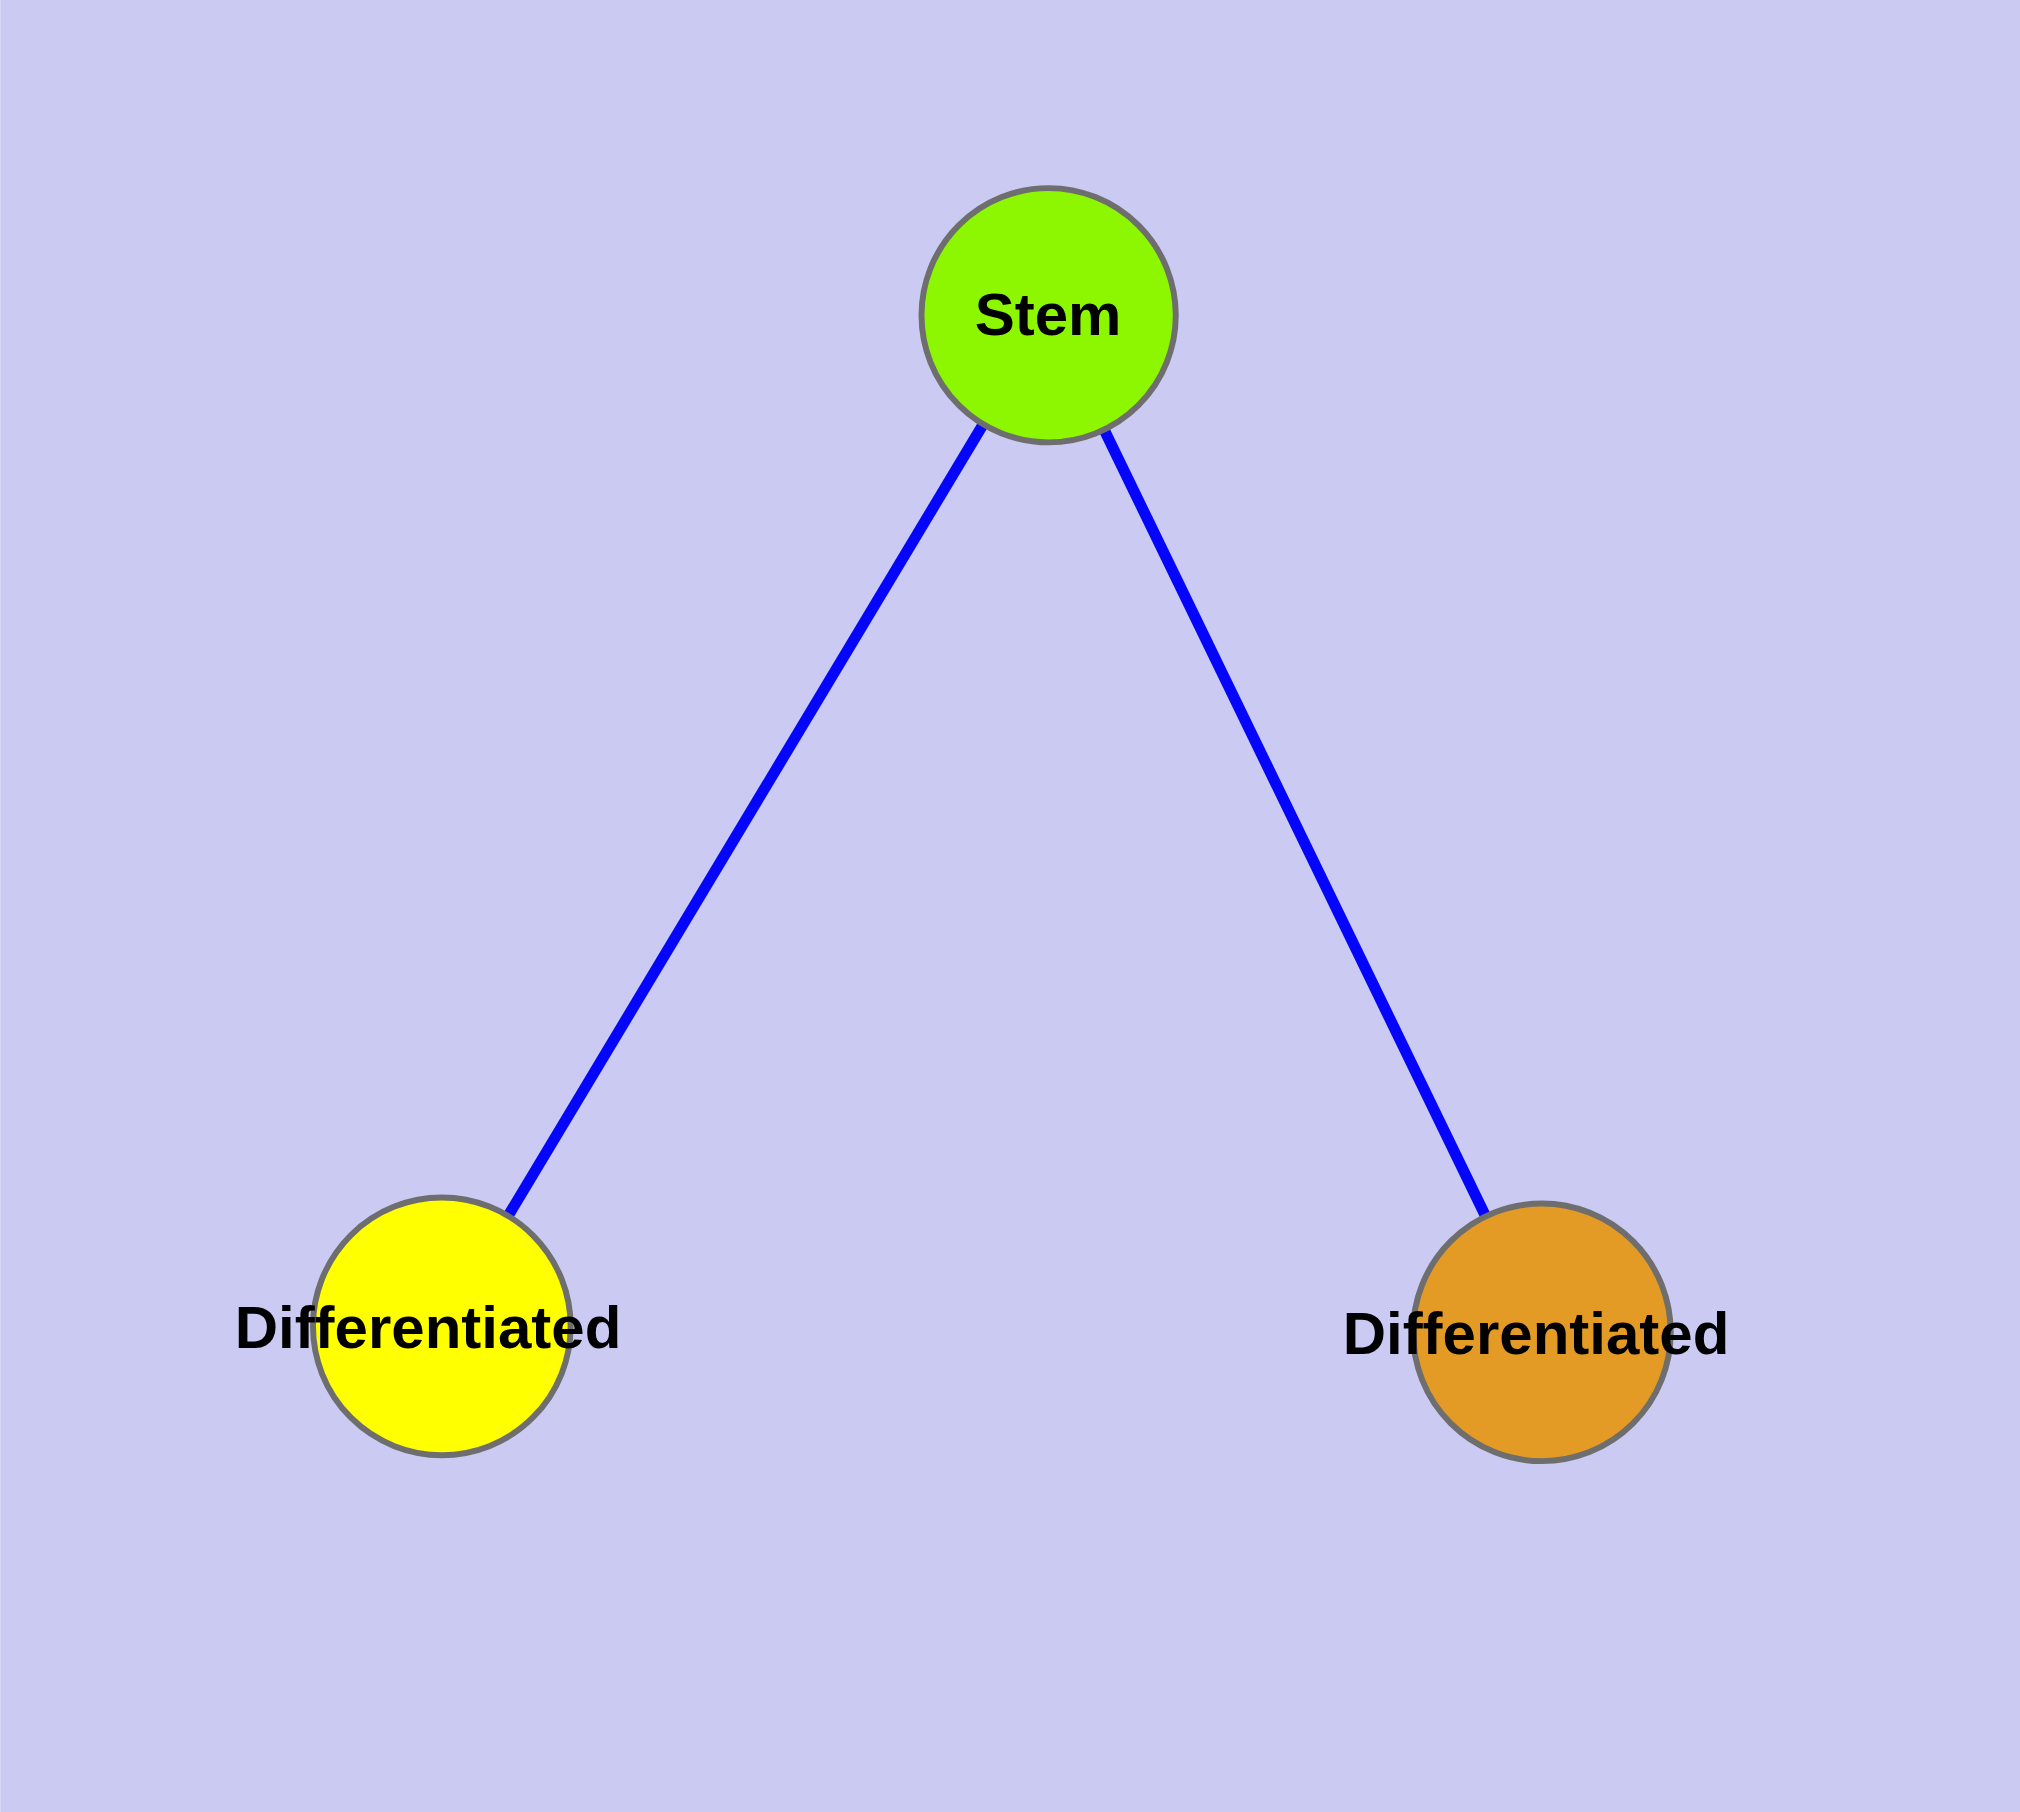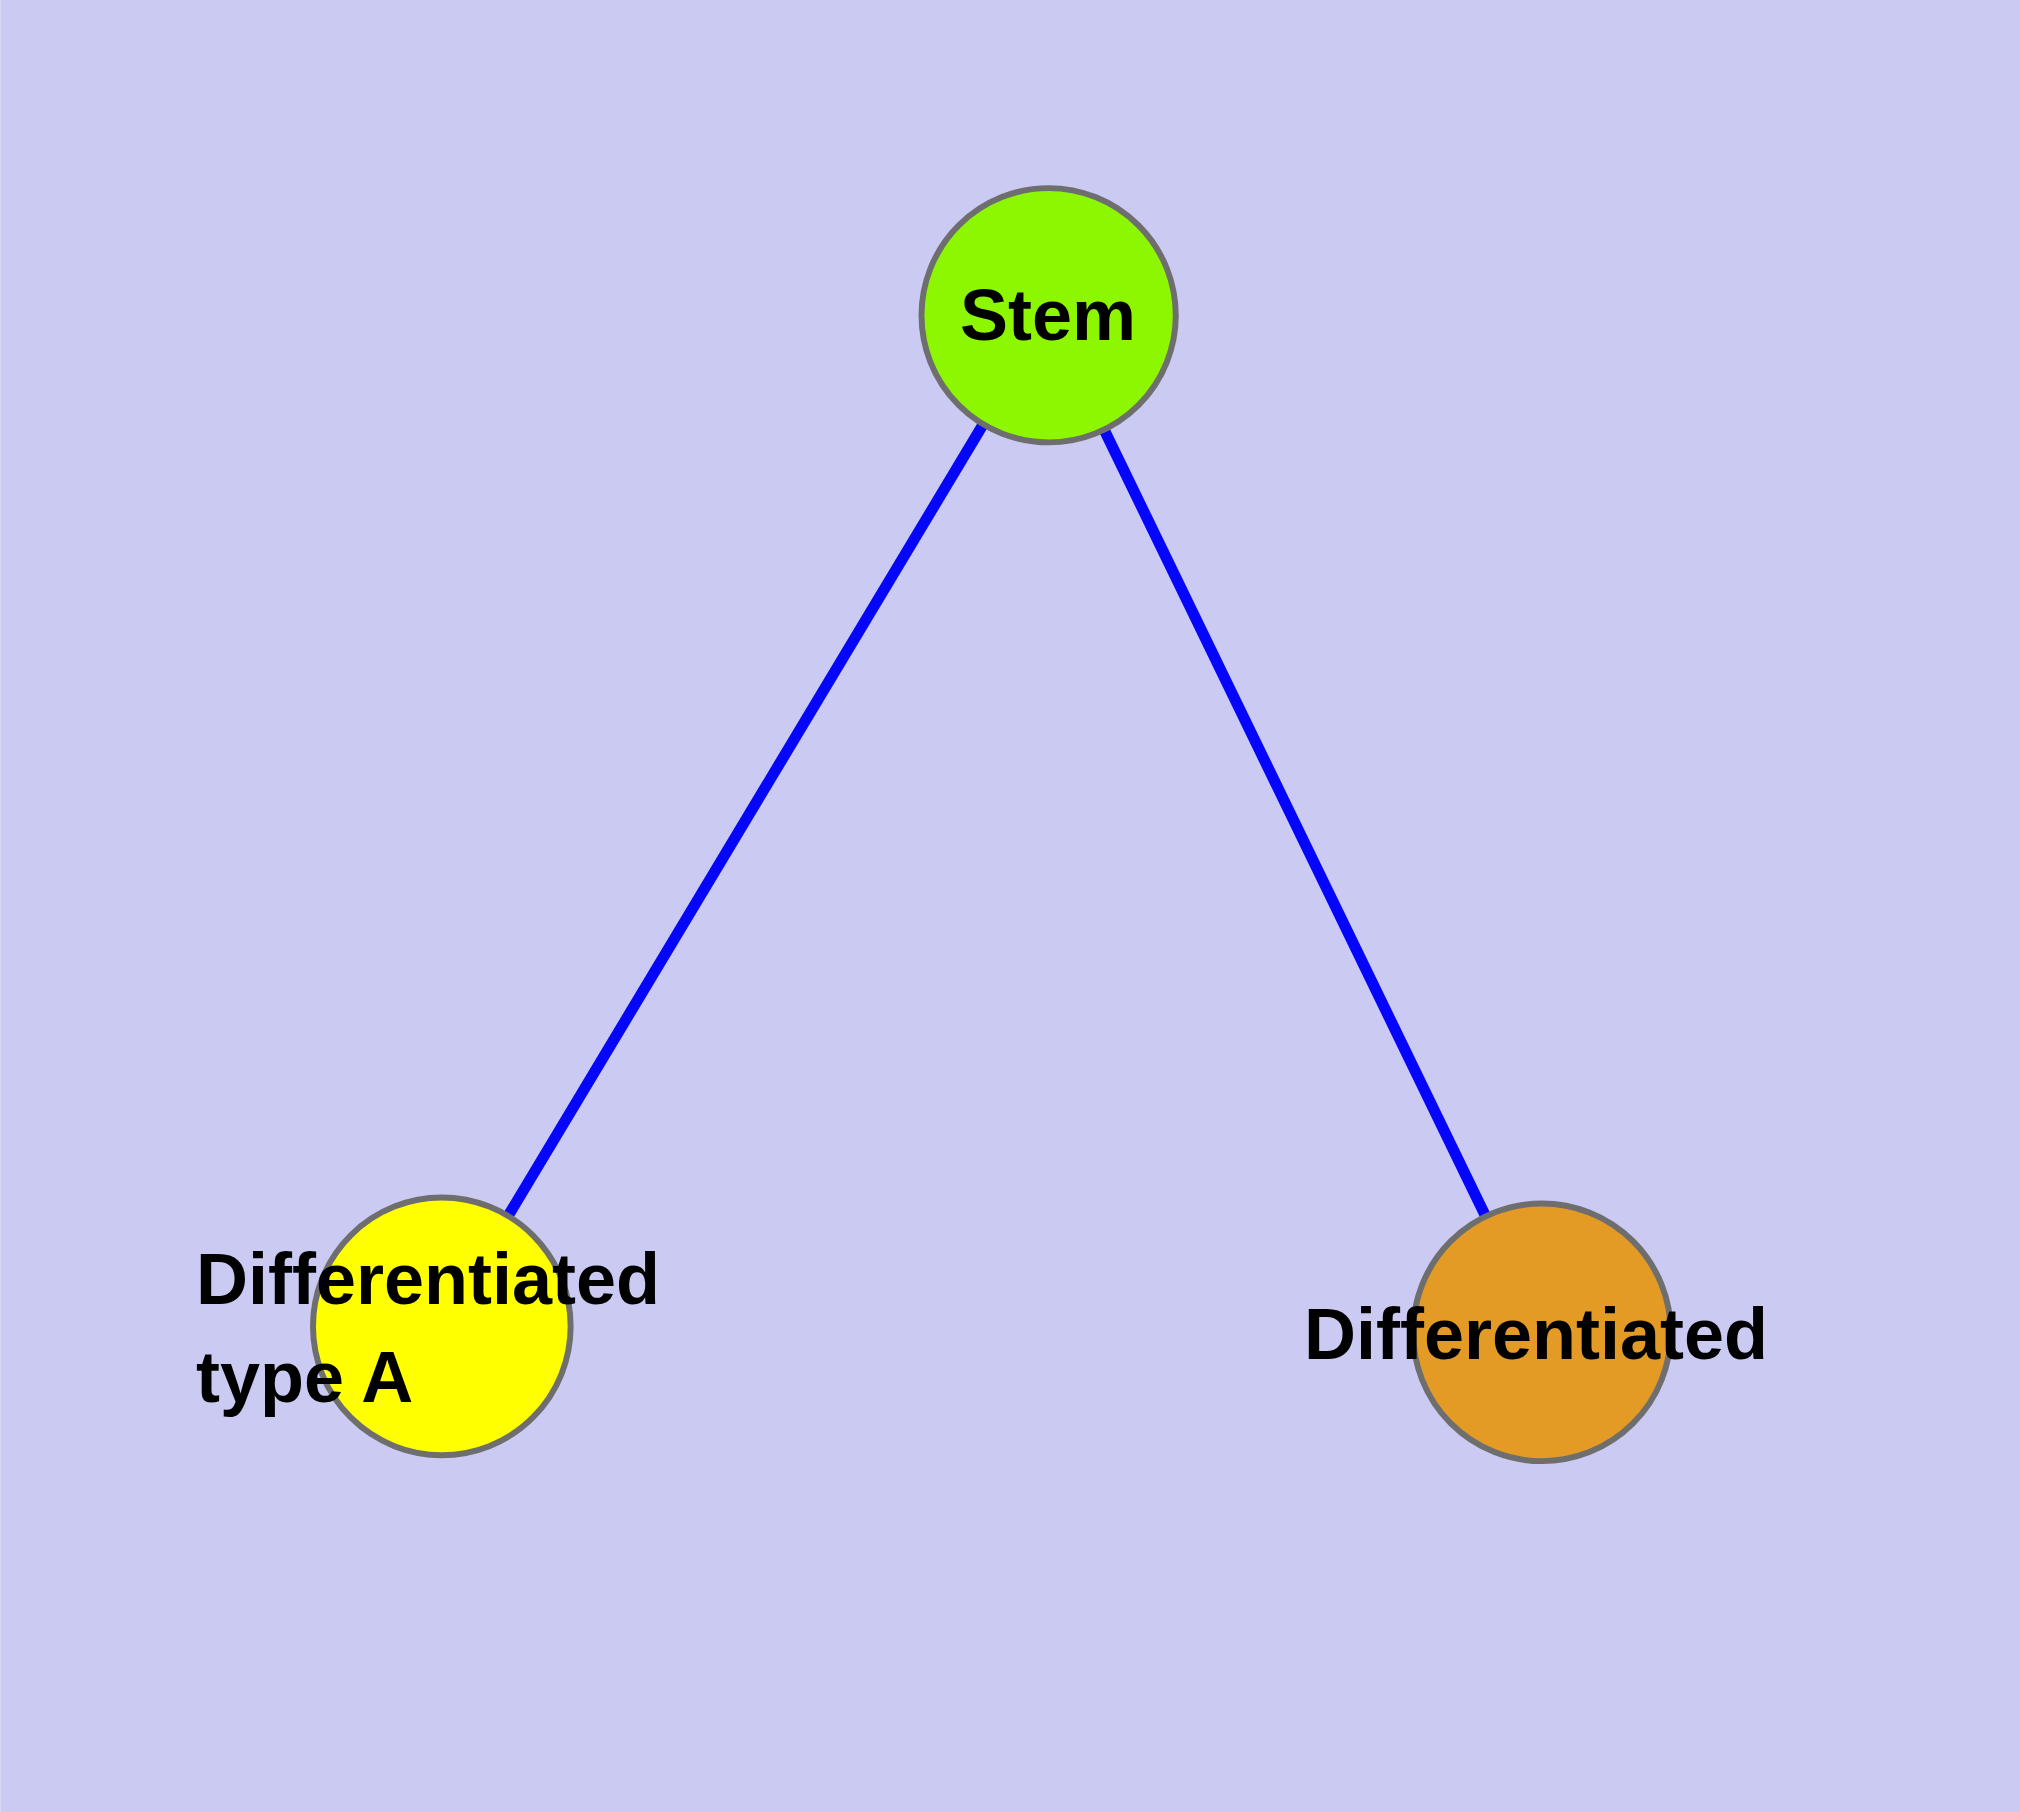--- a/index.html
+++ b/index.html
@@ -16,24 +16,24 @@
   .graph-svg {
     position: absolute;
     left: 0;
     top: 0;
     display: block;
   }
   .node-label {
     position: absolute;
     transform: translate(-50%, -50%);
     font-weight: bold;
-    font-size: 72px;
+    font-size: 60px;
     line-height: 98px;
     color: #000000;
-    text-align: left;
+    text-align: right;
     white-space: nowrap;
   }
   .node-label .line {
     display: block;
   }
 </style>
 </head>
 <body>
 
 <div class="canvas">
@@ -52,21 +52,20 @@
 
     <circle cx="1819" cy="1572" r="152" fill="#E49B25" stroke="#6E6E6E" stroke-width="7"></circle>
   </svg>
 
   <div class="node-label" style="left:1048px; top:315px;">
     <span class="line">Stem</span>
   </div>
 
   <div class="node-label" style="left:428px; top:1328px;">
     <span class="line">Differentiated</span>
-    <span class="line">type A</span>
   </div>
 
   <div class="node-label" style="left:1536px; top:1334px;">
     <span class="line">Differentiated</span>
   </div>
 
 </div>
 
 
 </body></html>

